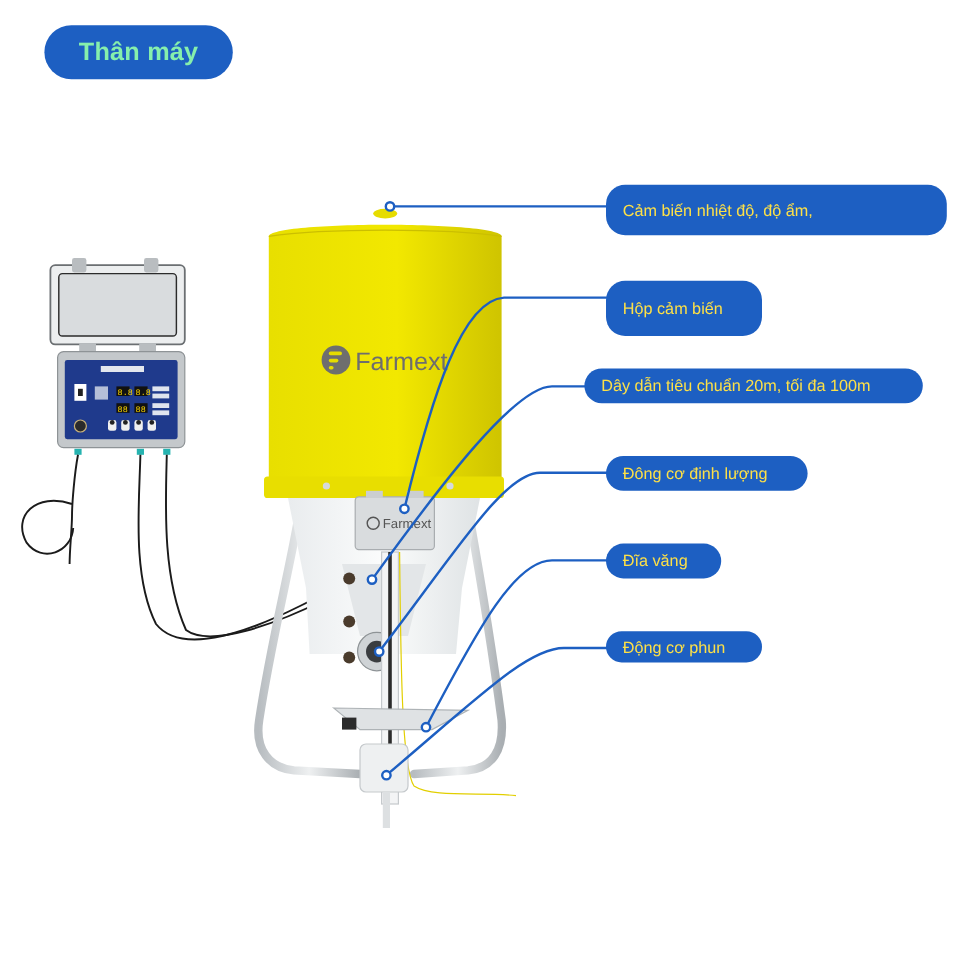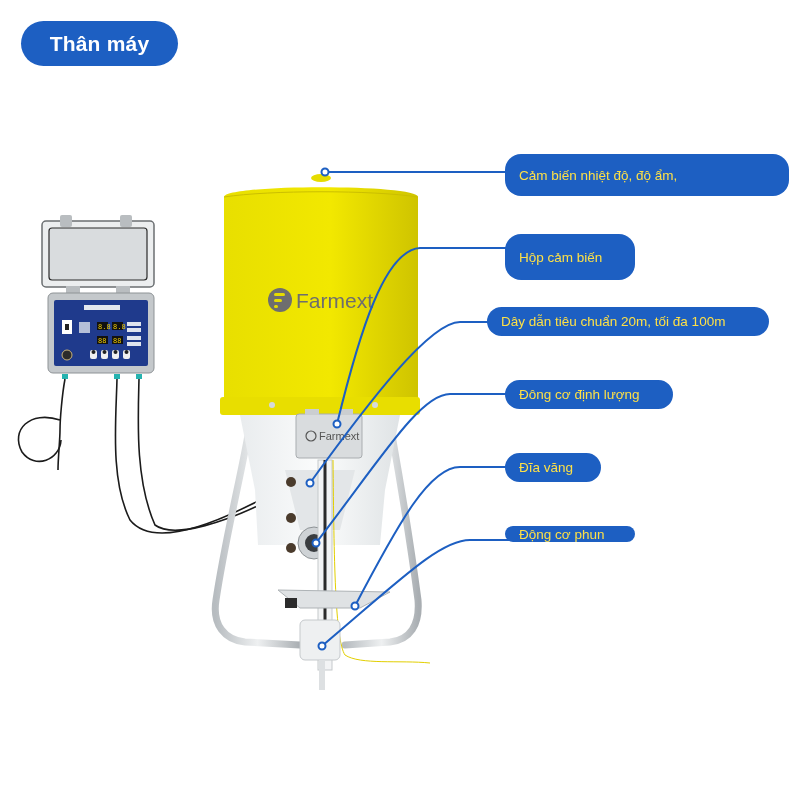--- a/index.html
+++ b/index.html
@@ -1,20 +1,20 @@
 <!DOCTYPE html>
 <html><head>
   <meta charset="utf-8">
   <style>
     html, body { margin: 0; padding: 0; background: #ffffff; }
     body { width: 800px; height: 800px; position: relative; overflow: hidden;
            font-family: "Liberation Sans", "DejaVu Sans", sans-serif; }
     .title-pill {
-      position: absolute; left: 21px; top: 21px; width: 157px; height: 45px;
-      background: #1d5fc2; border-radius: 23px; color: #ffffff;
+      position: absolute; left: 37px; top: 21px; width: 157px; height: 45px;
+      background: #1d5fc2; border-radius: 23px; color: #86efac;
       font-weight: bold; font-size: 21px; display: flex; align-items: center;
       justify-content: center; letter-spacing: 0.2px;
     }
     .callout {
       position: absolute; background: #1d5fc2; color: #fde047;
       border-radius: 16px; font-size: 13.5px; line-height: 17px;
       padding: 6px 14px 6px 14px; box-sizing: border-box;
       white-space: nowrap; display: flex; align-items: center;
     }
     .callout .lines { display: flex; flex-direction: column; }
@@ -176,15 +176,15 @@
 </div>
 
 <div class="callout" style="left:505px; top:380px; width:168px; height:29px;text-align:center;">
   <span>Đông cơ định lượng</span>
 </div>
 
 <div class="callout" style="left:505px; top:453px; width:96px; height:29px;align-items:center;">
   <span>Đĩa văng</span>
 </div>
 
-<div class="callout" style="left:505px; top:526px; width:130px; height:16px;">
+<div class="callout" style="left:505px; top:526px; width:130px; height:26px;">
   <span>Động cơ phun</span>
 </div>
 
 </body></html>

